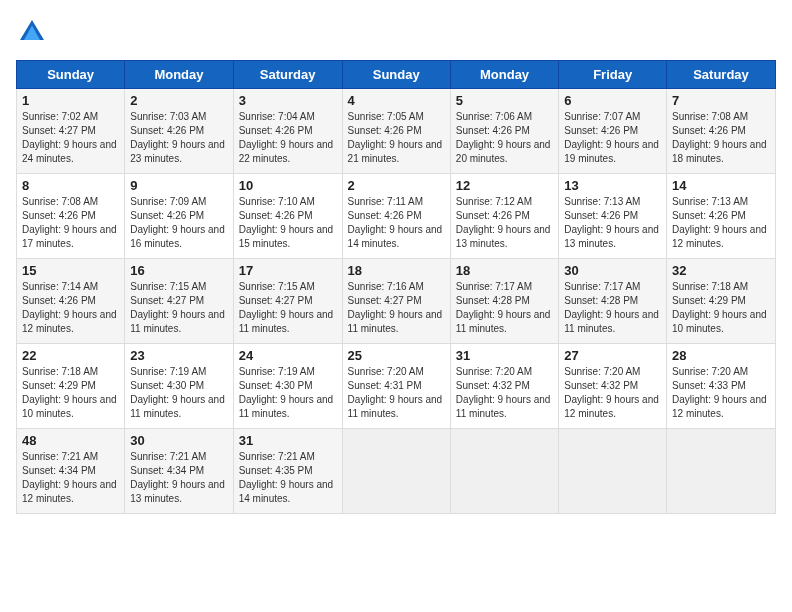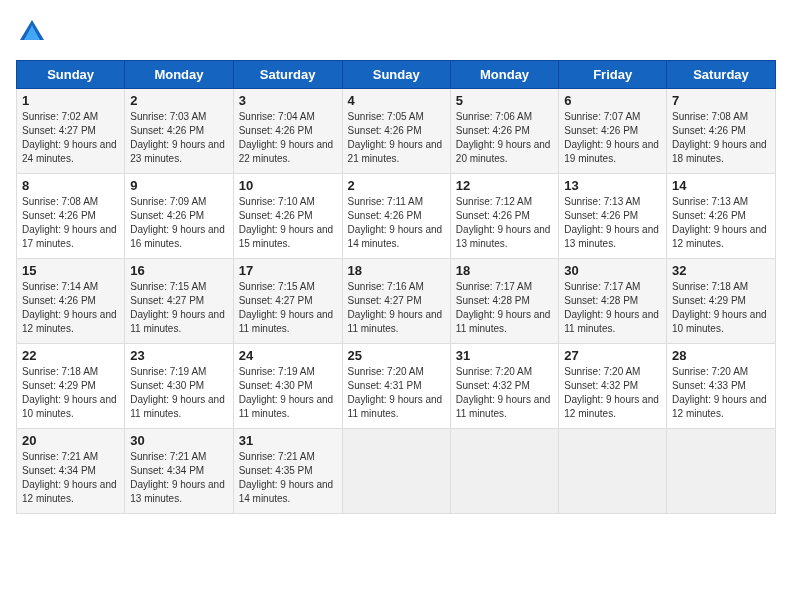--- a/index.html
+++ b/index.html
@@ -239,21 +239,21 @@
           <span class="day-num">27</span>
           <div class="day-info">Sunrise: 7:20 AM<br>Sunset: 4:32 PM<br>Daylight: 9 hours and 12 minutes.</div>
         </td>
         <td>
           <span class="day-num">28</span>
           <div class="day-info">Sunrise: 7:20 AM<br>Sunset: 4:33 PM<br>Daylight: 9 hours and 12 minutes.</div>
         </td>
       </tr>
       <tr>
         <td>
-          <span class="day-num">20</span>
+          <span class="day-num">48</span>
           <div class="day-info">Sunrise: 7:21 AM<br>Sunset: 4:34 PM<br>Daylight: 9 hours and 12 minutes.</div>
         </td>
         <td>
           <span class="day-num">30</span>
           <div class="day-info">Sunrise: 7:21 AM<br>Sunset: 4:34 PM<br>Daylight: 9 hours and 13 minutes.</div>
         </td>
         <td>
           <span class="day-num">31</span>
           <div class="day-info">Sunrise: 7:21 AM<br>Sunset: 4:35 PM<br>Daylight: 9 hours and 14 minutes.</div>
         </td>

